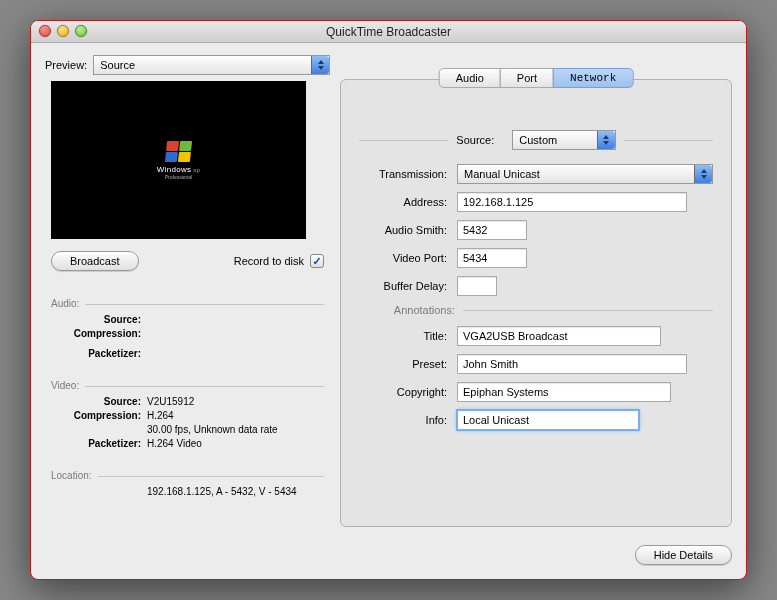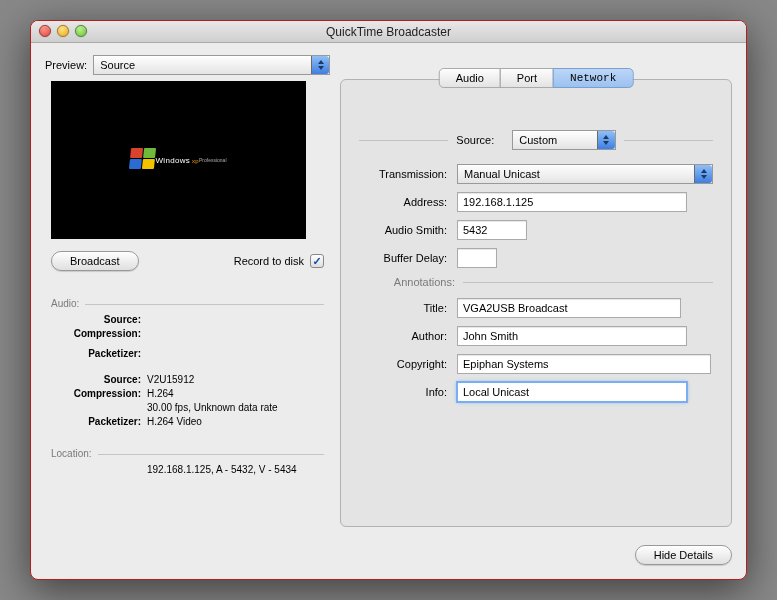--- a/index.html
+++ b/index.html
@@ -114,21 +114,21 @@
   .aqua-select .cap::after { border-top: 4px solid #1a3b66; }
   .preview-screen {
     width: 255px;
     height: 158px;
     background: #000;
     margin-left: 6px;
     position: relative;
     display: flex;
     align-items: center;
     justify-content: center;
-    flex-direction: row;
+    flex-direction: column;
   }
   .winflag {
     display: grid;
     grid-template-columns: 12px 12px;
     grid-template-rows: 10px 10px;
     gap: 1px;
     transform: skewX(-6deg);
     margin-bottom: 3px;
   }
   .winflag div { border-radius: 1px; }
@@ -319,20 +319,23 @@
               <span class="info-key">Compression:</span>
               <span class="info-val"></span>
             </div>
           <div class="info-row" style="margin-top:6px;">
               <span class="info-key">Packetizer:</span>
               <span class="info-val"></span>
             </div>
         </div>
 
         <div class="info-group">
+          <div class="info-header">
+              <span>Video:</span>
+            </div>
           <div class="info-row">
               <span class="info-key">Source:</span>
               <span class="info-val">V2U15912</span>
             </div>
           <div class="info-row">
               <span class="info-key">Compression:</span>
               <span class="info-val">H.264</span>
             </div>
           <div class="info-row">
               <span class="info-key"></span>
@@ -388,44 +391,48 @@
           </div>
           <div class="form-row">
             <span class="form-label">Address:</span>
             <input class="text-input" style="width: 230px;" value="192.168.1.125">
           </div>
           <div class="form-row">
             <span class="form-label">Audio Smith:</span>
             <input class="text-input" style="width: 70px;" value="5432">
           </div>
           <div class="form-row">
+            <span class="form-label">Video Port:</span>
+            <input class="text-input" style="width: 70px;" value="5434">
+          </div>
+          <div class="form-row">
             <span class="form-label">Buffer Delay:</span>
             <input class="text-input" style="width: 40px;" value="">
           </div>
 
           <div class="sect-row" style="margin-top:4px;margin-bottom:10px;">
             <span class="sect-label">Annotations:</span>
             <span class="line"></span>
           </div>
 
           <div class="form-row">
             <span class="form-label">Title:</span>
-            <input class="text-input" style="width: 224px;" value="VGA2USB Broadcast">
-          </div>
-          <div class="form-row">
-            <span class="form-label">Author:</span>
+            <input class="text-input" style="width: 204px;" value="VGA2USB Broadcast">
+          </div>
+          <div class="form-row">
+            <span class="form-label">Preset:</span>
             <input class="text-input" style="width: 230px;" value="John Smith">
           </div>
           <div class="form-row">
             <span class="form-label">Copyright:</span>
-            <input class="text-input" style="width: 254px;" value="Epiphan Systems">
+            <input class="text-input" style="width: 214px;" value="Epiphan Systems">
           </div>
           <div class="form-row">
             <span class="form-label">Info:</span>
-            <input class="text-input focus" style="width: 230px;" value="Local Unicast">
+            <input class="text-input focus" style="width: 182px;" value="Local Unicast">
           </div>
         </div>
       </div>
 
     </div>
     <div class="footer">
       <div class="aqua-btn">
         <span>Hide Details</span>
       </div>
     </div>

